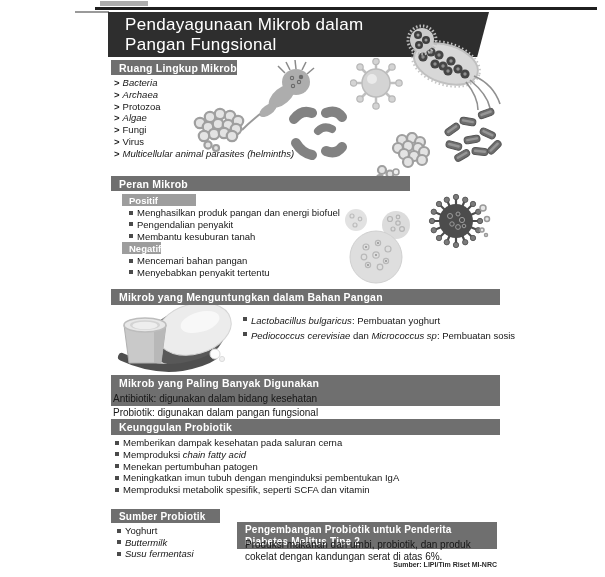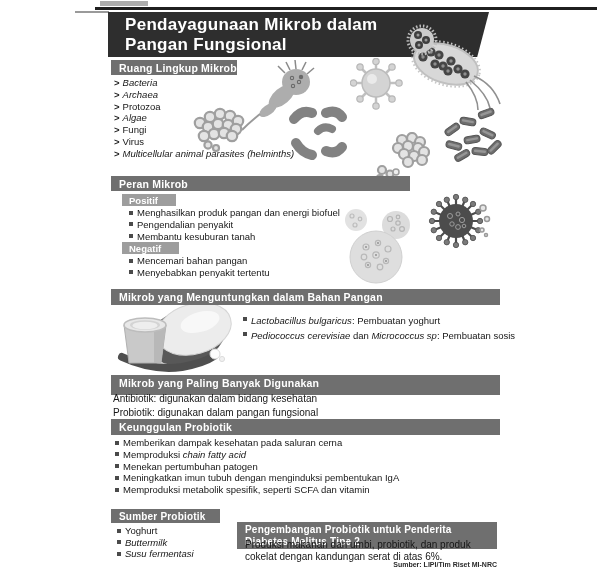--- a/index.html
+++ b/index.html
@@ -9,21 +9,21 @@
   }
   .abs { position:absolute; }
   .top-accent { background:#adadad; }
   .top-rule { background:#1f1f1f; }
   .left-dash { background:#9a9a9a; }
   .title-bar {
     background:#2e2e2e; z-index:1;
     clip-path:polygon(0 0, 100% 0, 96.9% 100%, 0 100%);
     box-sizing:border-box; padding:3px 0 0 17px;
   }
-  .title-line { color:#ffffff; font-weight:bold; font-size:17px; line-height:20px; letter-spacing:.3px; }
+  .title-line { color:#ffffff; font-weight:normal; font-size:17px; line-height:20px; letter-spacing:.3px; }
   .hdr {
     background:#6f6f6f; color:#ffffff; font-weight:bold; font-size:10.5px;
     box-sizing:border-box; padding:2px 0 0 8px; letter-spacing:.2px; white-space:nowrap;
   }
   .hdr.tall { line-height:11.5px; font-size:10px; white-space:normal;margin-top:13px; }
   .subhdr {
     background:#9d9d9d; color:#ffffff; font-weight:bold; font-size:9.5px;
     box-sizing:border-box; padding:1px 0 0 7px;
   }
   .list { color:#161616; }
@@ -372,36 +372,36 @@
         <span class="bullet-arrow">&gt;</span>
         <span class="li-text"><span>Virus</span></span>
       </div>
       <div class="li-row">
         <span class="bullet-arrow">&gt;</span>
         <span class="li-text"><em>Multicellular animal parasites (helminths)</em></span>
       </div>
     </div>
 
   <div class="abs hdr" style="left:111px;top:176px;width:299px;height:15px;">Peran Mikrob</div>
-  <div class="abs subhdr" style="left:122px;top:194px;width:54px;height:12px;">Positif</div>
+  <div class="abs subhdr" style="left:122px;top:194px;width:74px;height:12px;">Positif</div>
   <div class="abs list lh12" style="left:129px;top:207px;">
       <div class="li-row">
         <span class="bullet-square"></span>
         <span class="li-text"><span>Menghasilkan produk pangan dan energi biofuel</span></span>
       </div>
       <div class="li-row">
         <span class="bullet-square"></span>
         <span class="li-text"><span>Pengendalian penyakit</span></span>
       </div>
       <div class="li-row">
         <span class="bullet-square"></span>
         <span class="li-text"><span>Membantu kesuburan tanah</span></span>
       </div>
     </div>
-  <div class="abs subhdr" style="left:122px;top:242px;width:57px;height:12px;">Negatif</div>
+  <div class="abs subhdr" style="left:122px;top:242px;width:39px;height:12px;">Negatif</div>
   <div class="abs hdr" style="left:111px;top:289px;width:389px;height:16px;">Mikrob yang Menguntungkan dalam Bahan Pangan</div>
 
   <div class="abs list lh12" style="left:129px;top:255px;">
       <div class="li-row">
         <span class="bullet-square"></span>
         <span class="li-text"><span>Mencemari bahan pangan</span></span>
       </div>
       <div class="li-row">
         <span class="bullet-square"></span>
         <span class="li-text"><span>Menyebabkan penyakit tertentu</span></span>
@@ -411,21 +411,21 @@
       <div class="li-row">
         <span class="bullet-square"></span>
         <span class="li-text"><em>Lactobacillus bulgaricus</em><span>: Pembuatan yoghurt</span></span>
       </div>
       <div class="li-row">
         <span class="bullet-square"></span>
         <span class="li-text"><em>Pediococcus cerevisiae</em><span> dan </span><em>Micrococcus sp</em><span>: Pembuatan sosis</span></span>
       </div>
     </div>
 
-  <div class="abs hdr" style="left:111px;top:375px;width:389px;height:20px;">Mikrob yang Paling Banyak Digunakan</div>
+  <div class="abs hdr" style="left:111px;top:375px;width:389px;height:31px;">Mikrob yang Paling Banyak Digunakan</div>
   <div class="abs list lh135" style="left:113px;top:392px;">
       <div class="li-row">
         <span class="li-text"><span>Antibiotik: digunakan dalam bidang kesehatan</span></span>
       </div>
       <div class="li-row">
         <span class="li-text"><span>Probiotik: digunakan dalam pangan fungsional</span></span>
       </div>
     </div>
 
   <div class="abs hdr" style="left:111px;top:419px;width:389px;height:16px;">Keunggulan Probiotik</div>

